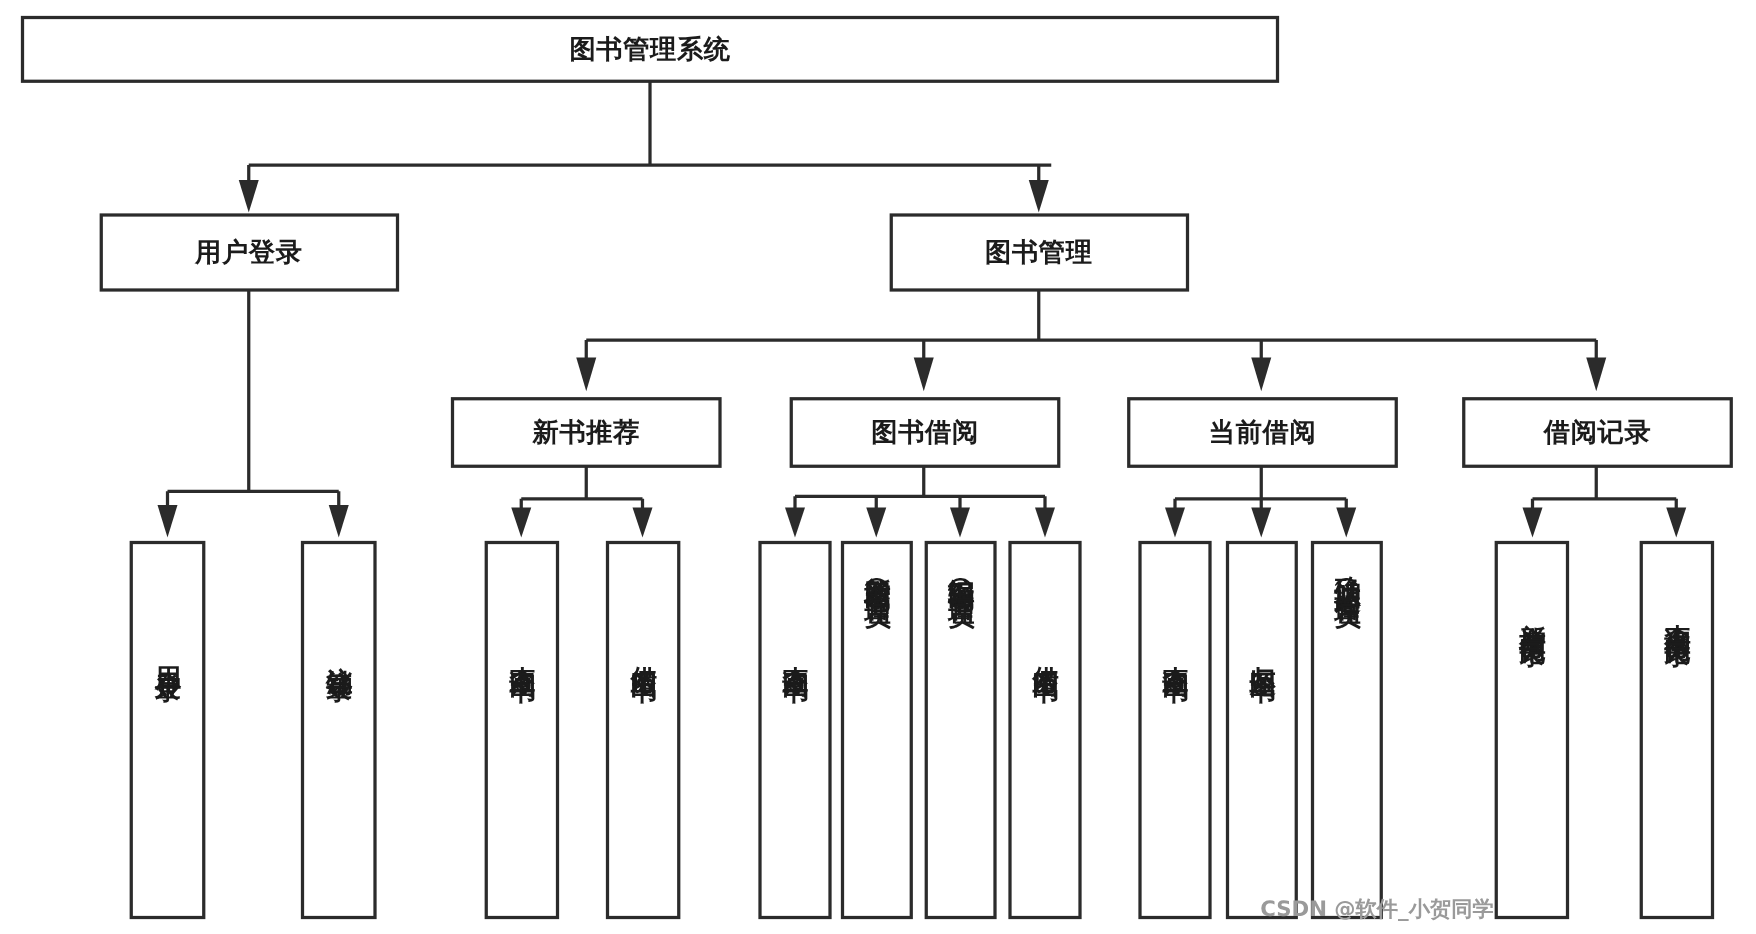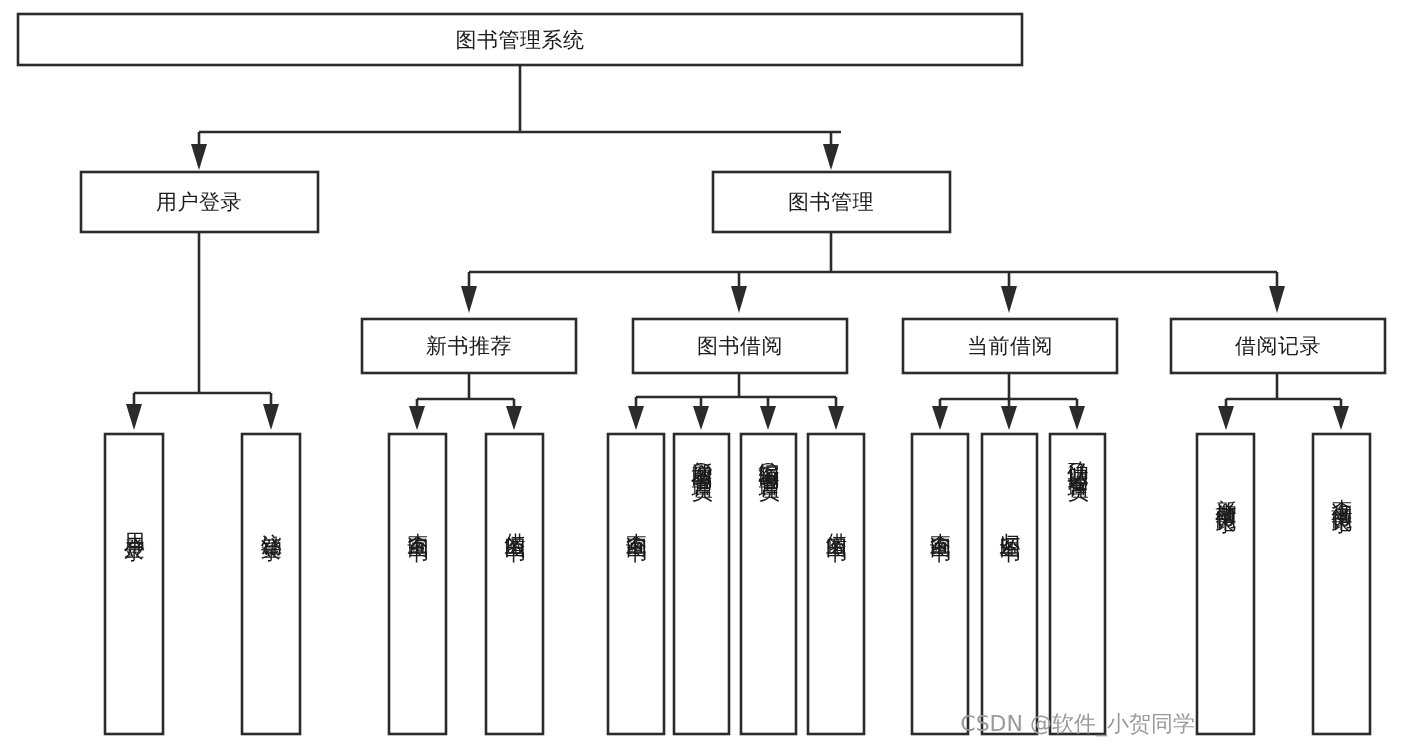--- a/index.html
+++ b/index.html
@@ -11,20 +11,21 @@
     width: 1405px;
     height: 747px;
     font-family: "DejaVu Sans", "Liberation Sans", sans-serif;
     overflow: hidden;
   }
   #diagram-root {
     position: relative;
     width: 1209px;
     height: 747px;
     background: #ffffff;
+    font-weight: bold;
   }
   svg.flow {
     position: absolute;
     top: 0;
     left: 0;
     width: 1405px;
     height: 747px;
   }
   .node-rect {
     fill: #ffffff;
@@ -65,21 +66,21 @@
     line-height: 1;
     color: #1b1b1b;
     letter-spacing: 3px;
     white-space: nowrap;
   }
   .watermark {
     position: absolute;
     right: 14px;
     bottom: 8px;
     font-family: "DejaVu Sans", "Liberation Sans", sans-serif;
-    font-size: 22px;
+    font-size: 17px;
     color: #9a9a9a;
     white-space: nowrap;
   }
 </style>
 </head>
 <body>
 
 <div id="diagram-root">
 
   <svg class="flow" viewBox="0 0 1405 747" xmlns="http://www.w3.org/2000/svg">

